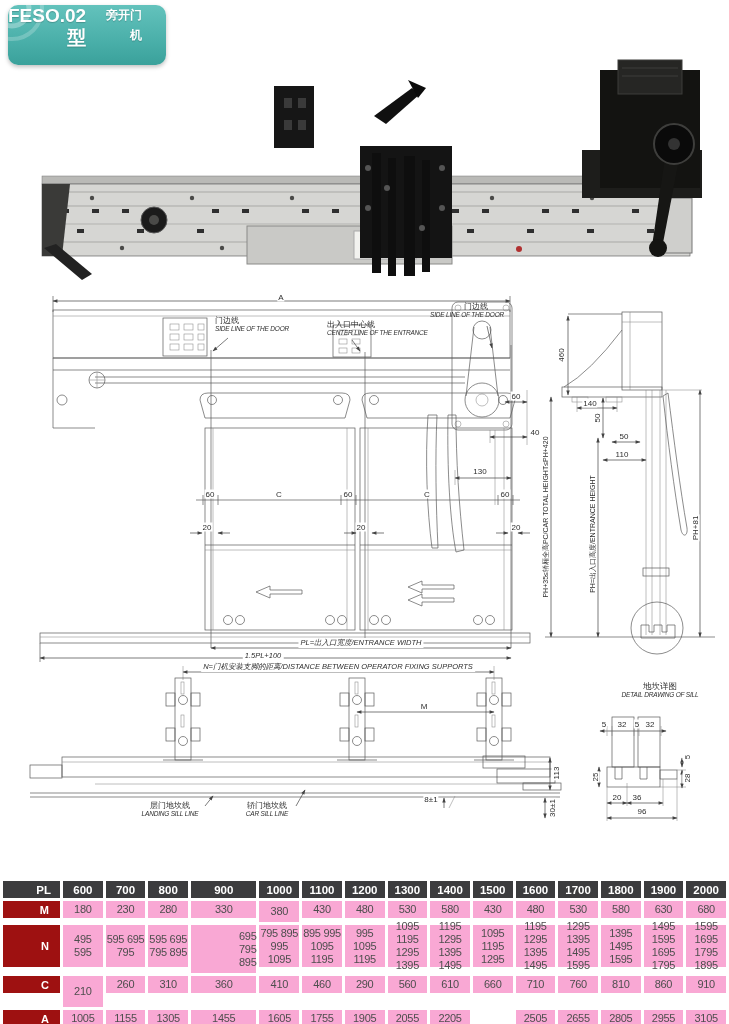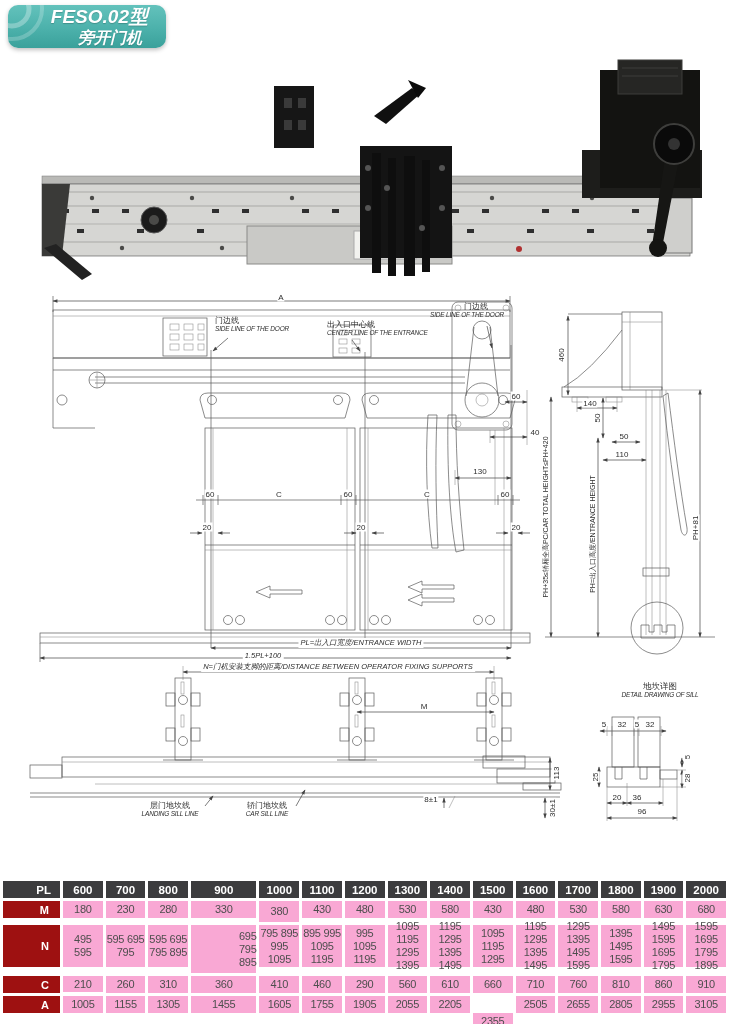--- a/index.html
+++ b/index.html
@@ -1,25 +1,25 @@
 <!DOCTYPE html>
 <html><head>
 <meta charset="utf-8">
 <style>
   html,body{margin:0;padding:0;background:#fff;}
   .page{position:relative;width:729px;height:1024px;background:#fff;overflow:hidden;
         font-family:"Liberation Sans",sans-serif;color:#333;}
   
-  .badge{position:absolute;left:8px;top:5px;width:158px;height:43px;border-radius:10px;
+  .badge{position:absolute;left:8px;top:5px;width:158px;height:60px;border-radius:10px;
          background:linear-gradient(180deg,#63c2bc 0%,#4cb1ab 55%,#3aa19b 100%);
          box-shadow:0 2px 4px rgba(0,0,0,.25);overflow:hidden;color:#fff;
-         display:flex;flex-direction:column;justify-content:center;font-style:italic;}
+         display:flex;flex-direction:row;justify-content:center;}
   .badge .l1{font-size:19px;font-weight:bold;text-align:right;padding-right:18px;line-height:22px;
              text-shadow:0 1px 1px rgba(0,0,0,.2);}
-  .badge .l2{font-size:16px;font-weight:bold;text-align:right;padding-right:24px;line-height:20px;
+  .badge .l2{font-size:12px;font-weight:bold;text-align:right;padding-right:24px;line-height:20px;
              text-shadow:0 1px 1px rgba(0,0,0,.2);}
   .badge svg{position:absolute;left:0;top:0;}
   
   .draw{position:absolute;left:0;top:0;width:729px;height:1024px;}
   .ln{stroke:#5a5a5a;stroke-width:.7;fill:none;}
   .lt{stroke:#8a8a8a;stroke-width:.55;fill:none;}
   .dl{stroke:#444;stroke-width:.7;fill:none;marker-start:url(#ar);marker-end:url(#ar);}
   .ld{stroke:#444;stroke-width:.7;fill:none;marker-end:url(#ar);}
   .dim{position:absolute;transform:translate(-50%,-50%);font-size:8px;color:#2e2e2e;
        background:#fff;padding:0 1px;white-space:nowrap;line-height:9px;}
@@ -514,21 +514,21 @@
 1395 1495</div>
       <div class="cell data" style="height: 42px;">1295 1395
 1495 1595</div>
       <div class="cell data" style="height: 42px;">1395 1495
 1595</div>
       <div class="cell data" style="height: 42px;">1495 1595
 1695 1795</div>
       <div class="cell data" style="height: 42px;">1595 1695
 1795 1895</div>
       <div class="cell rowlabel" style="height: 17px;">C</div>
-      <div class="cell data" style="height: 16px;">210</div>
+      <div class="cell data" style="height: 31px;">210</div>
       <div class="cell data" style="height: 17px;">260</div>
       <div class="cell data" style="height: 17px;">310</div>
       <div class="cell data" style="height: 17px;">360</div>
       <div class="cell data" style="height: 17px;">410</div>
       <div class="cell data" style="height: 17px;">460</div>
       <div class="cell data" style="height: 17px;">290</div>
       <div class="cell data" style="height: 17px;">560</div>
       <div class="cell data" style="height: 17px;">610</div>
       <div class="cell data" style="height: 17px;">660</div>
       <div class="cell data" style="height: 17px;">710</div>

